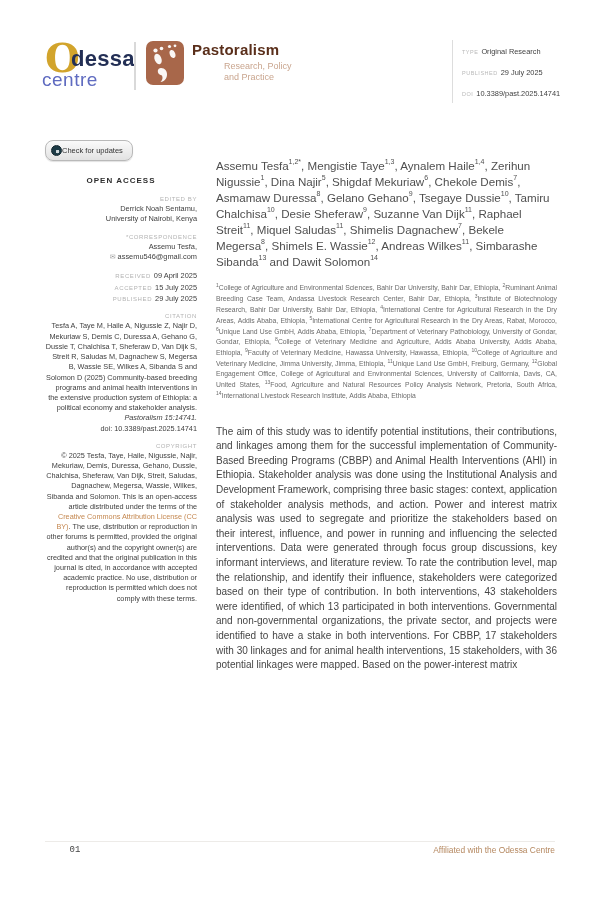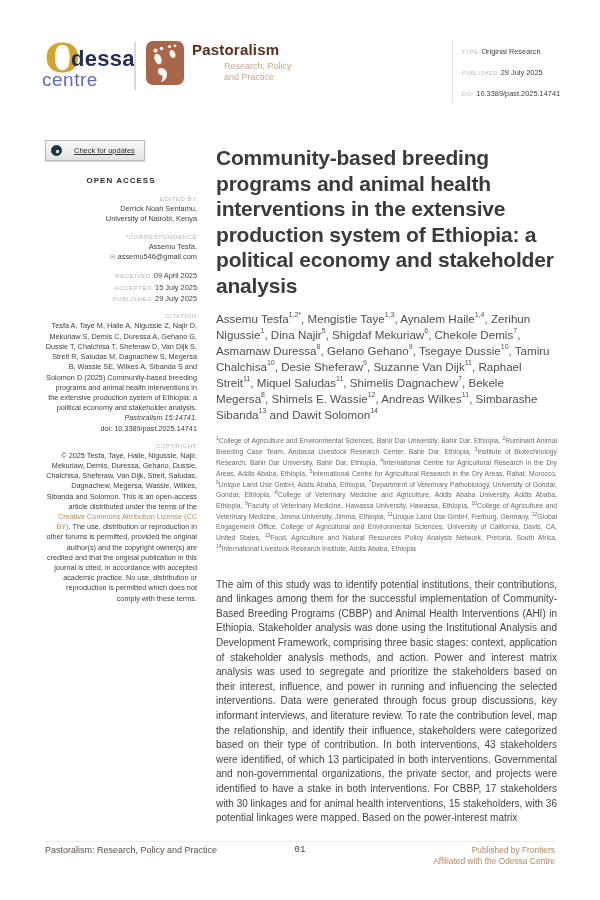--- a/index.html
+++ b/index.html
@@ -18,23 +18,23 @@
   .jicon{position:absolute;left:146px;top:41px;width:38px;height:44px;}
   .jname{position:absolute;left:192px;top:41px;}
   .jname .n{font-weight:bold;font-size:15px;color:#5a2f1b;letter-spacing:.2px;}
   .jname .s{margin-top:3px;font-size:9px;line-height:1.25;color:#c9a58e;white-space:pre-line;margin-left:32px;}
   .meta{position:absolute;left:452px;top:40px;border-left:1px solid #ddd;padding-left:9px;width:130px;}
   .meta .row{margin-bottom:3px;white-space:nowrap;}
   .meta .lab{font-size:5.5px;color:#b9b9b9;letter-spacing:.5px;margin-right:3px;text-transform:uppercase;}
   .meta .val{font-size:7.4px;color:#3f3f3f;}
   
   .side{position:absolute;left:45px;top:140px;width:152px;}
-  .updates-btn{display:inline-flex;align-items:center;gap:12px;border:1px solid #b9b9b9;border-radius:0;
+  .updates-btn{display:inline-flex;align-items:center;gap:0;border:1px solid #b9b9b9;border-radius:8px;
     background:linear-gradient(#fafafa,#e2e2e2);padding:4px 9px 4px 5px;font-size:7.5px;color:#333;
-    box-shadow:0 1px 1px rgba(0,0,0,.12);cursor:pointer;margin-bottom:15px;text-decoration:underline;}
+    box-shadow:0 1px 1px rgba(0,0,0,.12);cursor:pointer;margin-bottom:15px;}
   .cm-icon{width:11px;height:11px;border-radius:50%;background:radial-gradient(circle at 62% 62%, #cfd8dc 0 1.5px, #1d3b46 2px);display:inline-block;border:1px solid #10242c;box-sizing:border-box;}
   .oa{font-size:8px;font-weight:bold;letter-spacing:1px;color:#2e2e2e;margin-bottom:11px;text-align:center;}
   .sec{margin-bottom:9px;text-align:right;}
   .slabel{font-size:6px;letter-spacing:.6px;color:#b3b3b3;text-transform:uppercase;margin-bottom:2px;}
   .stext{font-size:7.4px;line-height:1.4;color:#3e3e3e;white-space:pre-line;}
   .dline{font-size:7.4px;line-height:1.55;color:#3e3e3e;}
   .dline .slabel{display:inline;margin-right:3px;}
   .email-row{font-size:7.4px;color:#3e3e3e;cursor:pointer;}
   .env{color:#9a9a9a;font-size:7px;margin-right:2px;}
   .longtext{font-size:7.3px;line-height:1.4;color:#3e3e3e;}
@@ -143,27 +143,24 @@
 
   <div class="sec">
     <div class="slabel">COPYRIGHT</div>
     <div class="longtext">
       <span>© 2025 Tesfa, Taye, Haile, Nigussie, Najir, Mekuriaw, Demis, Duressa, Gehano, Dussie, Chalchisa, Sheferaw, Van Dijk, Streit, Saludas, Dagnachew, Megersa, Wassie, Wilkes, Sibanda and Solomon. This is an open-access article distributed under the terms of the </span><span class="cclink">Creative Commons Attribution License (CC BY)</span><span>. The use, distribution or reproduction in other forums is permitted, provided the original author(s) and the copyright owner(s) are credited and that the original publication in this journal is cited, in accordance with accepted academic practice. No use, distribution or reproduction is permitted which does not comply with these terms.</span>
     </div>
   </div>
 </div>
 
 <div class="main">
-  <div class="title">Community-based breeding programs and animal health interventions in the extensive production system of Ethiopia: a political economy and stakeholder analysis</div>
   <div class="authors"><span>Assemu Tesfa<sup>1,2*</sup></span>, <span>Mengistie Taye<sup>1,3</sup></span>, <span>Aynalem Haile<sup>1,4</sup></span>, <span>Zerihun Nigussie<sup>1</sup></span>, <span>Dina Najir<sup>5</sup></span>, <span>Shigdaf Mekuriaw<sup>6</sup></span>, <span>Chekole Demis<sup>7</sup></span>, <span>Asmamaw Duressa<sup>8</sup></span>, <span>Gelano Gehano<sup>9</sup></span>, <span>Tsegaye Dussie<sup>10</sup></span>, <span>Tamiru Chalchisa<sup>10</sup></span>, <span>Desie Sheferaw<sup>9</sup></span>, <span>Suzanne Van Dijk<sup>11</sup></span>, <span>Raphael Streit<sup>11</sup></span>, <span>Miquel Saludas<sup>11</sup></span>, <span>Shimelis Dagnachew<sup>7</sup></span>, <span>Bekele Megersa<sup>8</sup></span>, <span>Shimels E. Wassie<sup>12</sup></span>, <span>Andreas Wilkes<sup>11</sup></span>, <span>Simbarashe Sibanda<sup>13</sup></span> and <span>Dawit Solomon<sup>14</sup></span></div>
   <div class="affils"><sup>1</sup>College of Agriculture and Environmental Sciences, Bahir Dar University, Bahir Dar, Ethiopia, <sup>2</sup>Ruminant Animal Breeding Case Team, Andassa Livestock Research Center, Bahir Dar, Ethiopia, <sup>3</sup>Institute of Biotechnology Research, Bahir Dar University, Bahir Dar, Ethiopia, <sup>4</sup>International Centre for Agricultural Research in the Dry Areas, Addis Ababa, Ethiopia, <sup>5</sup>International Centre for Agricultural Research in the Dry Areas, Rabat, Morocco, <sup>6</sup>Unique Land Use GmbH, Addis Ababa, Ethiopia, <sup>7</sup>Department of Veterinary Pathobiology, University of Gondar, Gondar, Ethiopia, <sup>8</sup>College of Veterinary Medicine and Agriculture, Addis Ababa University, Addis Ababa, Ethiopia, <sup>9</sup>Faculty of Veterinary Medicine, Hawassa University, Hawassa, Ethiopia, <sup>10</sup>College of Agriculture and Veterinary Medicine, Jimma University, Jimma, Ethiopia, <sup>11</sup>Unique Land Use GmbH, Freiburg, Germany, <sup>12</sup>Global Engagement Office, College of Agricultural and Environmental Sciences, University of California, Davis, CA, United States, <sup>13</sup>Food, Agriculture and Natural Resources Policy Analysis Network, Pretoria, South Africa, <sup>14</sup>International Livestock Research Institute, Addis Ababa, Ethiopia</div>
   <div class="abstract">The aim of this study was to identify potential institutions, their contributions, and linkages among them for the successful implementation of Community-Based Breeding Programs (CBBP) and Animal Health Interventions (AHI) in Ethiopia. Stakeholder analysis was done using the Institutional Analysis and Development Framework, comprising three basic stages: context, application of stakeholder analysis methods, and action. Power and interest matrix analysis was used to segregate and prioritize the stakeholders based on their interest, influence, and power in running and influencing the selected interventions. Data were generated through focus group discussions, key informant interviews, and literature review. To rate the contribution level, map the relationship, and identify their influence, stakeholders were categorized based on their type of contribution. In both interventions, 43 stakeholders were identified, of which 13 participated in both interventions. Governmental and non-governmental organizations, the private sector, and projects were identified to have a stake in both interventions. For CBBP, 17 stakeholders with 30 linkages and for animal health interventions, 15 stakeholders, with 36 potential linkages were mapped. Based on the power-interest matrix</div>
 </div>
 
 <div class="footrule"></div>
 <div class="foot">
-  <div class="fl">Pastoralism: Research, Policy and Practice</div>
   <div class="fc">01</div>
   <div class="fr">
-    <div>Published by Frontiers</div>
     <div>Affiliated with the Odessa Centre</div>
   </div>
 </div>
 
 </body></html>

